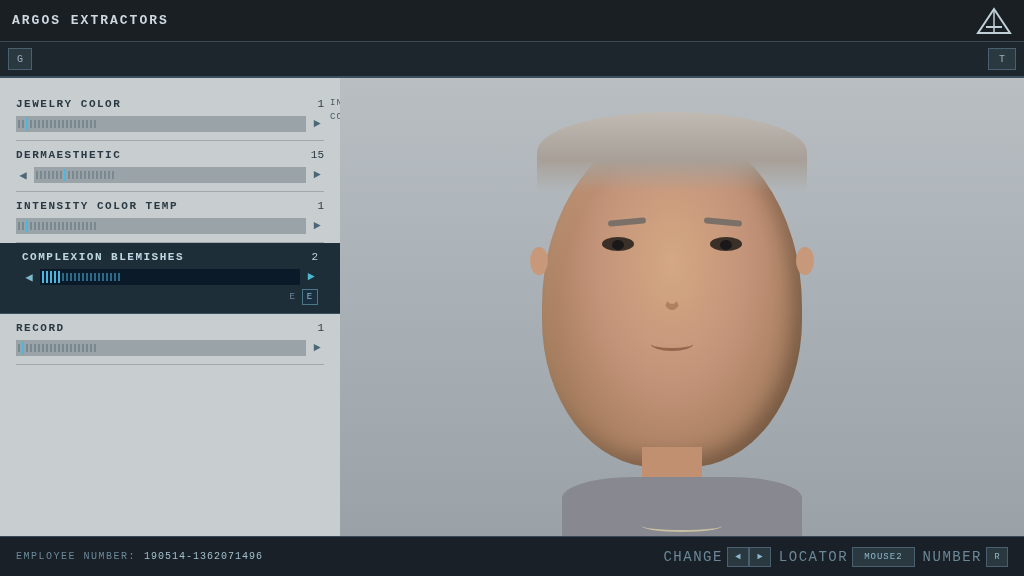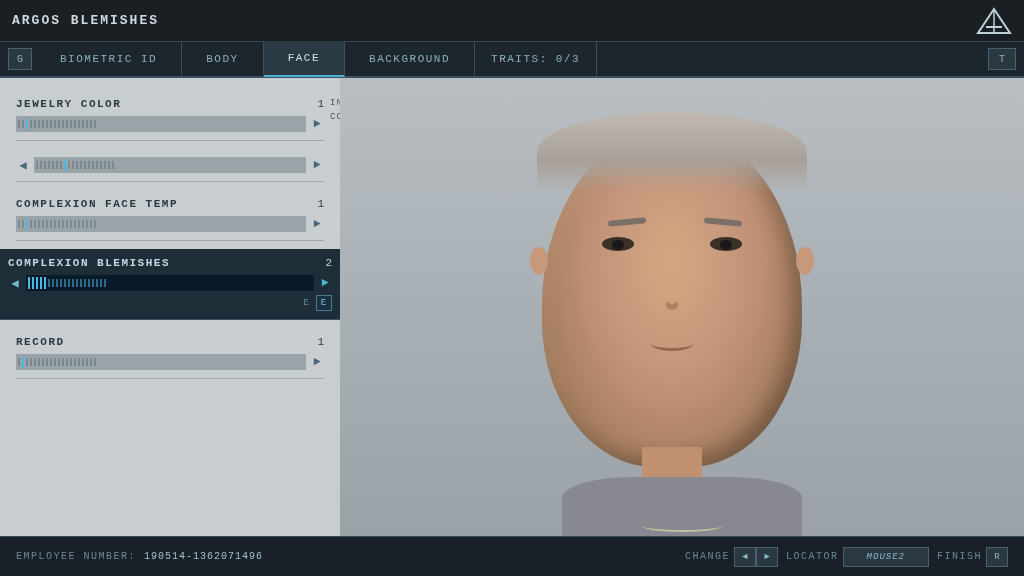--- a/index.html
+++ b/index.html
@@ -121,31 +121,31 @@
       background: #b0b5b8;
     }
 
     
     .left-panel {
       width: 340px;
       background: #c8cdd0;
       padding: 12px 16px;
       display: flex;
       flex-direction: column;
-      gap: 8px;
+      gap: 0;
       position: relative;
     }
 
     .attribute-section {
       padding: 8px 0;
       border-bottom: 1px solid #a0a8ac;
     }
     .attribute-section.active-section {
       background: #1e2e38;
-      padding: 8px 8px;
+      padding: 8px 22px;
       margin: 0 -16px;
       border-bottom: 1px solid #3a5060;
     }
 
     .attr-header {
       display: flex;
       align-items: center;
       justify-content: space-between;
       margin-bottom: 6px;
     }
@@ -326,50 +326,49 @@
       display: flex;
       align-items: center;
       gap: 8px;
     }
     .bottom-btn-group {
       display: flex;
       align-items: center;
       gap: 0;
     }
     .bottom-label {
-      font-size: 10px;
+      font-size: 14px;
       letter-spacing: 1.5px;
       color: #6a8898;
       margin-right: 4px;
     }
     .bottom-key {
       width: 22px;
       height: 20px;
       border: 1px solid #4a6070;
       background: #2a3840;
       color: #8ab8cc;
       font-size: 9px;
       display: flex;
       align-items: center;
       justify-content: center;
       cursor: pointer;
     }
     .bottom-key-wide {
-      padding: 0 23px;
+      padding: 0 11px;
       height: 20px;
       border: 1px solid #4a6070;
       background: #2a3840;
       color: #8ab8cc;
       font-size: 9px;
       display: flex;
       align-items: center;
       justify-content: center;
       letter-spacing: 1px;
       cursor: pointer;
-      font-style: italic;
     }
 
     
     .char-face {
       width: 260px;
       height: 340px;
       background: radial-gradient(ellipse at 50% 40%, #d4a882 0%, #c4947a 40%, #a07858 80%, #8a6448 100%);
       border-radius: 52% 52% 45% 45% / 55% 55% 45% 45%;
       position: relative;
       box-shadow: inset -8px -8px 20px rgba(0,0,0,0.3), inset 4px 4px 15px rgba(255,220,180,0.2);
@@ -520,39 +519,32 @@
       border-bottom: 2px solid #c8c0a0;
       border-radius: 0 0 50% 50%;
       z-index: 3;
     }
 
   </style>
 </head>
 <body>
 
 <div class="top-bar">
-  <span class="top-bar-title">ARGOS BLEMISHES</span>
+  <span class="top-bar-title">ARGOS EXTRACTORS</span>
   <div class="top-bar-logo">
     <svg class="logo-svg" viewBox="0 0 36 28">
       <polygon points="18,2 34,26 2,26" fill="none" stroke="#c0d0d8" stroke-width="2"></polygon>
       <line x1="10" y1="20" x2="26" y2="20" stroke="#c0d0d8" stroke-width="2"></line>
       <line x1="18" y1="2" x2="18" y2="26" stroke="#c0d0d8" stroke-width="1.5"></line>
     </svg>
   </div>
 </div>
 
 <div class="nav-bar">
   <div class="nav-btn">G</div>
-  <div class="nav-tabs">
-    <div class="nav-tab">BIOMETRIC ID</div>
-    <div class="nav-tab">BODY</div>
-    <div class="nav-tab active">FACE</div>
-    <div class="nav-tab">BACKGROUND</div>
-    <div class="nav-tab traits-tab">TRAITS: 0/3</div>
-  </div>
   <div class="nav-tab-end">T</div>
 </div>
 
 <div class="main-area">
 
   <div class="left-panel">
 
     <div class="attribute-section">
       <div class="attr-header">
         <span class="attr-label">JEWELRY COLOR</span>
@@ -594,20 +586,24 @@
           <div class="intensity-fill" style="width:60%;"></div>
         </div>
       </div>
       <div class="intensity-row">
         <span class="intensity-label">COLOR</span>
         <div class="color-bar"></div>
       </div>
     </div>
 
     <div class="attribute-section">
+      <div class="attr-header">
+        <span class="attr-label">DERMAESTHETIC</span>
+        <span class="attr-value">15</span>
+      </div>
       <div class="slider-row">
         <span class="slider-arrow">◀</span>
         <div class="slider-track">
           <div class="slider-ticks">
             <div class="tick"></div>
               <div class="tick"></div>
               <div class="tick"></div>
               <div class="tick"></div>
               <div class="tick"></div>
               <div class="tick"></div>
@@ -626,21 +622,21 @@
               <div class="tick"></div>
               <div class="tick"></div>
           </div>
         </div>
         <span class="slider-arrow">►</span>
       </div>
     </div>
 
     <div class="attribute-section">
       <div class="attr-header">
-        <span class="attr-label">COMPLEXION FACE TEMP</span>
+        <span class="attr-label">INTENSITY COLOR TEMP</span>
         <span class="attr-value">1</span>
       </div>
       <div class="slider-row">
         <div class="slider-track">
           <div class="slider-ticks">
             <div class="tick"></div>
               <div class="tick"></div>
               <div class="tick active-tick"></div>
               <div class="tick"></div>
               <div class="tick"></div>
@@ -783,17 +779,17 @@
     <div class="bottom-btn-group">
       <span class="bottom-label">CHANGE</span>
       <div class="bottom-key">◄</div>
       <div class="bottom-key">►</div>
     </div>
     <div class="bottom-btn-group">
       <span class="bottom-label">LOCATOR</span>
       <div class="bottom-key-wide">MOUSE2</div>
     </div>
     <div class="bottom-btn-group">
-      <span class="bottom-label">FINISH</span>
+      <span class="bottom-label">NUMBER</span>
       <div class="bottom-key">R</div>
     </div>
   </div>
 </div>
 
 </body></html>

